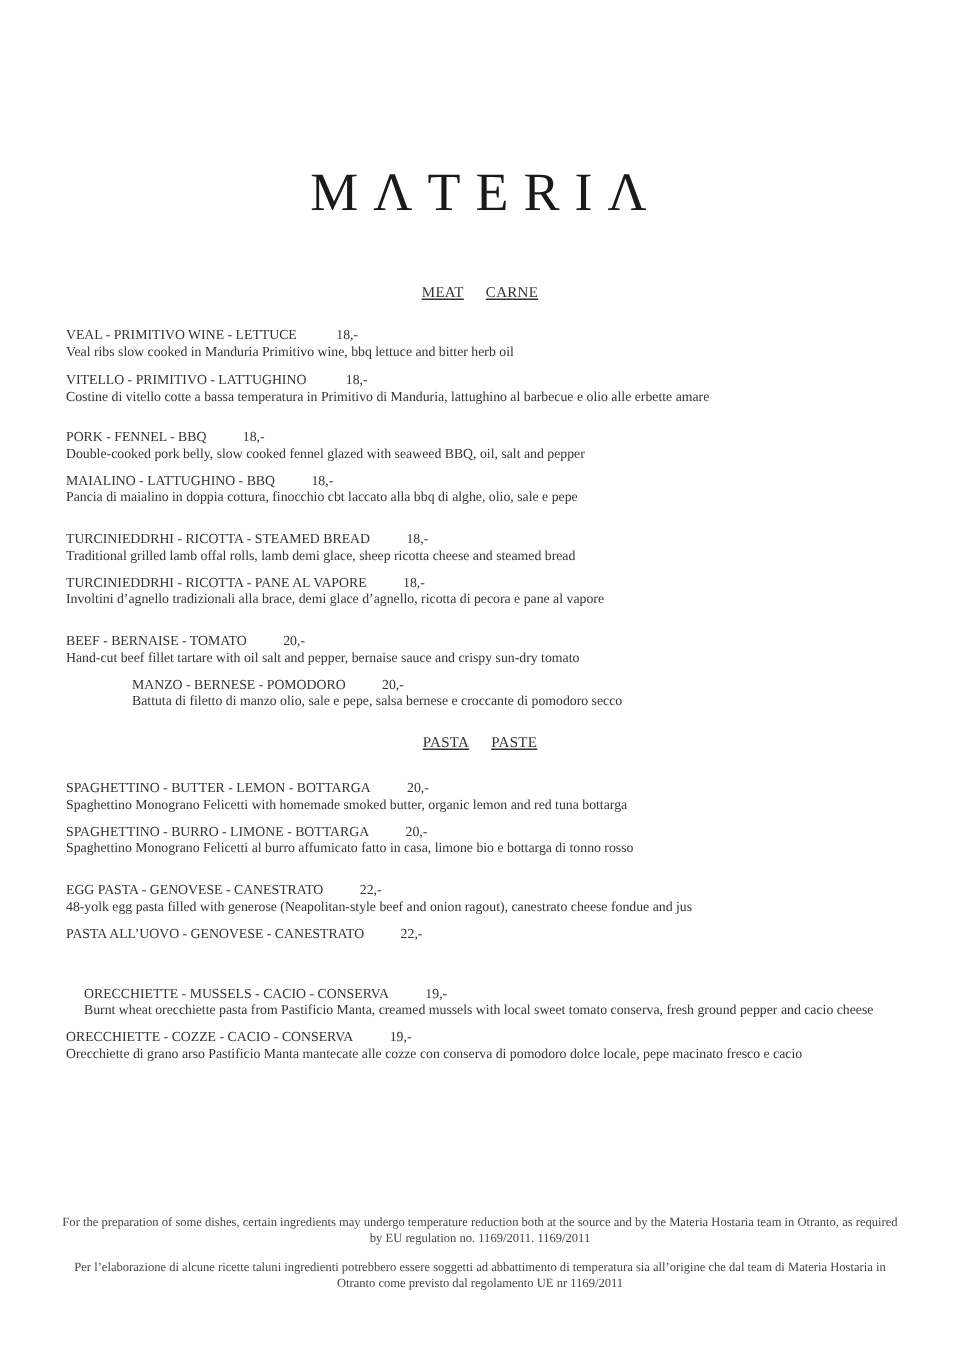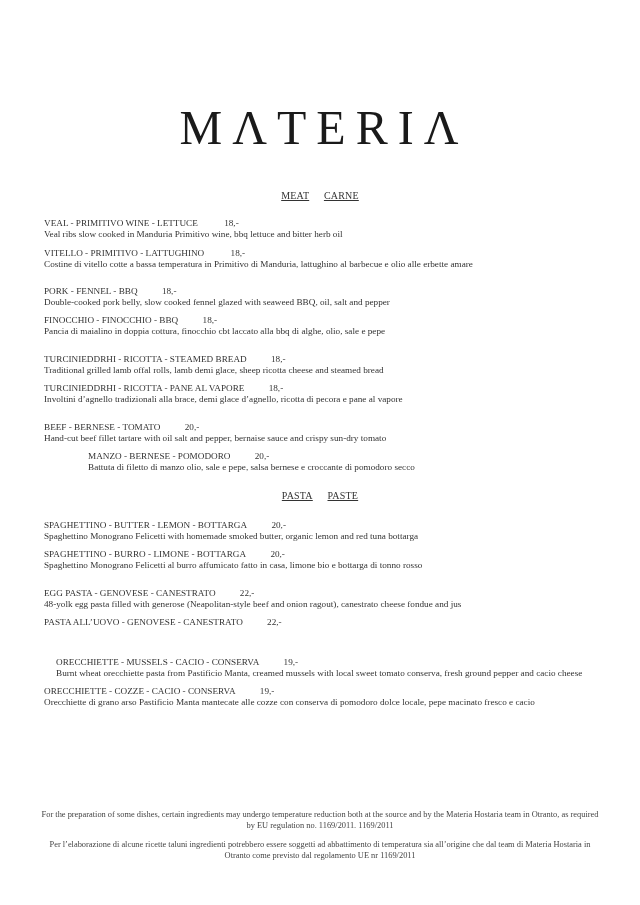--- a/index.html
+++ b/index.html
@@ -1,19 +1,19 @@
 <!DOCTYPE html>
 <html><head>
 <meta charset="utf-8">
 <style>
   html, body { margin: 0; padding: 0; background: #ffffff; }
   body { width: 640px; height: 905px; position: relative; overflow: hidden;
          font-family: "Liberation Serif", "DejaVu Serif", serif; color: #2f2f2f; }
   .logo { position: absolute; top: 104px; left: 0; width: 640px; text-align: center;
-          font-family: "Liberation Serif", serif; font-size: 48px; letter-spacing: 10px;
+          font-family: "Liberation Serif", serif; font-size: 36px; letter-spacing: 10px;
           font-weight: normal; color: #1a1a1a; line-height: 48px; padding-left: 8px; box-sizing: border-box; }
   .section-title { position: absolute; left: 0; width: 640px; text-align: center;
                    font-size: 10px; letter-spacing: 0.2px; color: #333; }
   .section-title span { text-decoration: underline; margin: 0 6px; }
   .item { position: absolute; left: 44px; font-size: 9.2px; line-height: 11px; color: #333; white-space: nowrap; }
   .item .name { display: inline-block; }
   .item .price { display: inline-block; }
   .item .desc { display: block; }
   .footer { position: absolute; left: 40px; width: 560px; text-align: center;
             font-size: 8.4px; line-height: 10.5px; color: #444; }
@@ -38,38 +38,38 @@
   <span class="price" style="margin-left:24px">18,-</span>
   <span class="desc">Costine di vitello cotte a bassa temperatura in Primitivo di Manduria, lattughino al barbecue e olio alle erbette amare</span>
 </div>
 
 <div class="item" style="top:286px;">
   <span class="name">PORK - FENNEL - BBQ</span>
   <span class="price" style="margin-left:22px">18,-</span>
   <span class="desc">Double-cooked pork belly, slow cooked fennel glazed with seaweed BBQ, oil, salt and pepper</span>
 </div>
 <div class="item" style="top:315px;">
-  <span class="name">FINOCCHIO - FINOCCHIO - BBQ</span>
+  <span class="name">MAIALINO - LATTUGHINO - BBQ</span>
   <span class="price" style="margin-left:22px">18,-</span>
   <span class="desc">Pancia di maialino in doppia cottura, finocchio cbt laccato alla bbq di alghe, olio, sale e pepe</span>
 </div>
 
 <div class="item" style="top:354px;">
   <span class="name">TURCINIEDDRHI - RICOTTA - STEAMED BREAD</span>
   <span class="price" style="margin-left:22px">18,-</span>
   <span class="desc">Traditional grilled lamb offal rolls, lamb demi glace, sheep ricotta cheese and steamed bread</span>
 </div>
 <div class="item" style="top:383px;">
   <span class="name">TURCINIEDDRHI - RICOTTA - PANE AL VAPORE</span>
   <span class="price" style="margin-left:22px">18,-</span>
   <span class="desc">Involtini d’agnello tradizionali alla brace, demi glace d’agnello, ricotta di pecora e pane al vapore</span>
 </div>
 
 <div class="item" style="top:422px;">
-  <span class="name">BEEF - BERNESE - TOMATO</span>
+  <span class="name">BEEF - BERNAISE - TOMATO</span>
   <span class="price" style="margin-left:22px">20,-</span>
   <span class="desc">Hand-cut beef fillet tartare with oil salt and pepper, bernaise sauce and crispy sun-dry tomato</span>
 </div>
 <div class="item" style="top:451px;margin-left:44px;">
   <span class="name">MANZO - BERNESE - POMODORO</span>
   <span class="price" style="margin-left:22px">20,-</span>
   <span class="desc">Battuta di filetto di manzo olio, sale e pepe, salsa bernese e croccante di pomodoro secco</span>
 </div>
 
 <div class="section-title" style="top:490px;">

